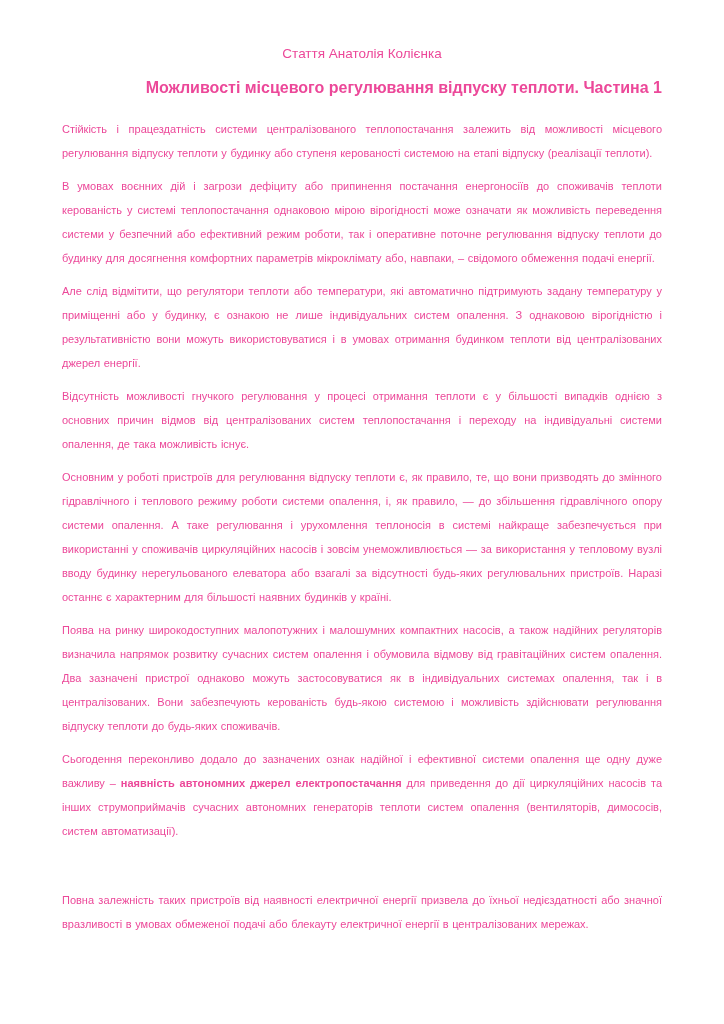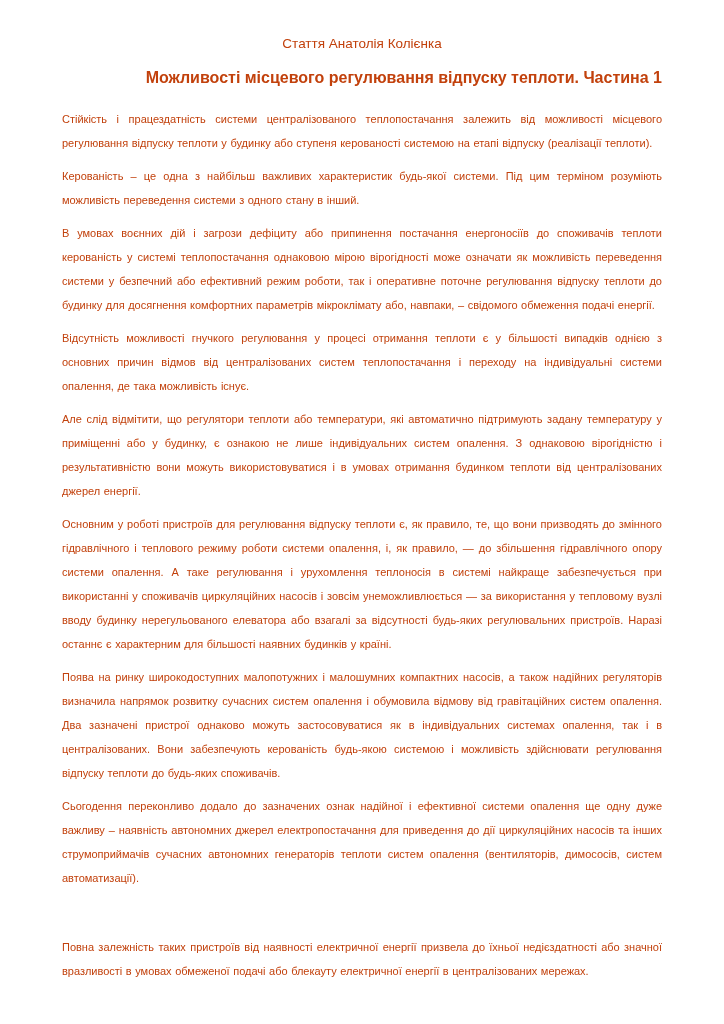--- a/index.html
+++ b/index.html
@@ -6,23 +6,23 @@
     margin: 0;
     padding: 0;
     background: #ffffff;
   }
   .page {
     position: relative;
     width: 724px;
     height: 1024px;
     background: #ffffff;
     font-family: "Liberation Sans", sans-serif;
-    color: #c2410c;
+    color: #ec4899;
     box-sizing: border-box;
-    padding: 34px 62px 40px 62px;
+    padding: 44px 62px 40px 62px;
     overflow: hidden;
   }
   .byline {
     text-align: center;
     font-size: 13.5px;
     line-height: 19px;
     margin: 0 0 14px 0;
     font-weight: normal;
   }
   .title {
@@ -37,33 +37,32 @@
     line-height: 24px;
     text-align: justify;
     margin: 0 0 9px 0;
     word-spacing: 0.5px;
   }
   .doc-body p:last-child {
     margin-bottom: 0;
     margin-top: 45px;
   }
   .bold {
-    font-weight: normal;
+    font-weight: bold;
   }
 </style>
 </head>
 <body>
 
 <div class="page">
   <div class="byline">Стаття Анатолія Колієнка</div>
   <h1 class="title">Можливості місцевого регулювання відпуску теплоти. Частина 1</h1>
   <div class="doc-body">
       <p><span>Стійкість і працездатність системи централізованого теплопостачання залежить від можливості місцевого регулювання відпуску теплоти у будинку або ступеня керованості системою на етапі відпуску (реалізації теплоти).</span></p>
-      <p><span>Керованість – це одна з найбільш важливих характеристик будь-якої системи. Під цим терміном розуміють можливість переведення системи з одного стану в інший.</span></p>
       <p><span>В умовах воєнних дій і загрози дефіциту або припинення постачання енергоносіїв до споживачів теплоти керованість у системі теплопостачання однаковою мірою вірогідності може означати як можливість переведення системи у безпечний або ефективний режим роботи, так і оперативне поточне регулювання відпуску теплоти до будинку для досягнення комфортних параметрів мікроклімату або, навпаки, – свідомого обмеження подачі енергії.</span></p>
+      <p><span>Але слід відмітити, що регулятори теплоти або температури, які автоматично підтримують задану температуру у приміщенні або у будинку, є ознакою не лише індивідуальних систем опалення. З однаковою вірогідністю і результативністю вони можуть використовуватися і в умовах отримання будинком теплоти від централізованих джерел енергії.</span></p>
       <p><span>Відсутність можливості гнучкого регулювання у процесі отримання теплоти є у більшості випадків однією з основних причин відмов від централізованих систем теплопостачання і переходу на індивідуальні системи опалення, де така можливість існує.</span></p>
-      <p><span>Але слід відмітити, що регулятори теплоти або температури, які автоматично підтримують задану температуру у приміщенні або у будинку, є ознакою не лише індивідуальних систем опалення. З однаковою вірогідністю і результативністю вони можуть використовуватися і в умовах отримання будинком теплоти від централізованих джерел енергії.</span></p>
       <p><span>Основним у роботі пристроїв для регулювання відпуску теплоти є, як правило, те, що вони призводять до змінного гідравлічного і теплового режиму роботи системи опалення, і, як правило, — до збільшення гідравлічного опору системи опалення. А таке регулювання і урухомлення теплоносія в системі найкраще забезпечується при використанні у споживачів циркуляційних насосів і зовсім унеможливлюється — за використання у тепловому вузлі вводу будинку нерегульованого елеватора або взагалі за відсутності будь-яких регулювальних пристроїв. Наразі останнє є характерним для більшості наявних будинків у країні.</span></p>
       <p><span>Поява на ринку широкодоступних малопотужних і малошумних компактних насосів, а також надійних регуляторів визначила напрямок розвитку сучасних систем опалення і обумовила відмову від гравітаційних систем опалення. Два зазначені пристрої однаково можуть застосовуватися як в індивідуальних системах опалення, так і в централізованих. Вони забезпечують керованість будь-якою системою і можливість здійснювати регулювання відпуску теплоти до будь-яких споживачів.</span></p>
       <p><span>Сьогодення переконливо додало до зазначених ознак надійної і ефективної системи опалення ще одну дуже важливу – </span><span class="bold">наявність автономних джерел електропостачання</span><span> для приведення до дії циркуляційних насосів та інших струмоприймачів сучасних автономних генераторів теплоти систем опалення (вентиляторів, димососів, систем автоматизації).</span></p>
       <p><span>Повна залежність таких пристроїв від наявності електричної енергії призвела до їхньої недієздатності або значної вразливості в умовах обмеженої подачі або блекауту електричної енергії в централізованих мережах.</span></p>
     </div>
 </div>
 
 </body></html>

